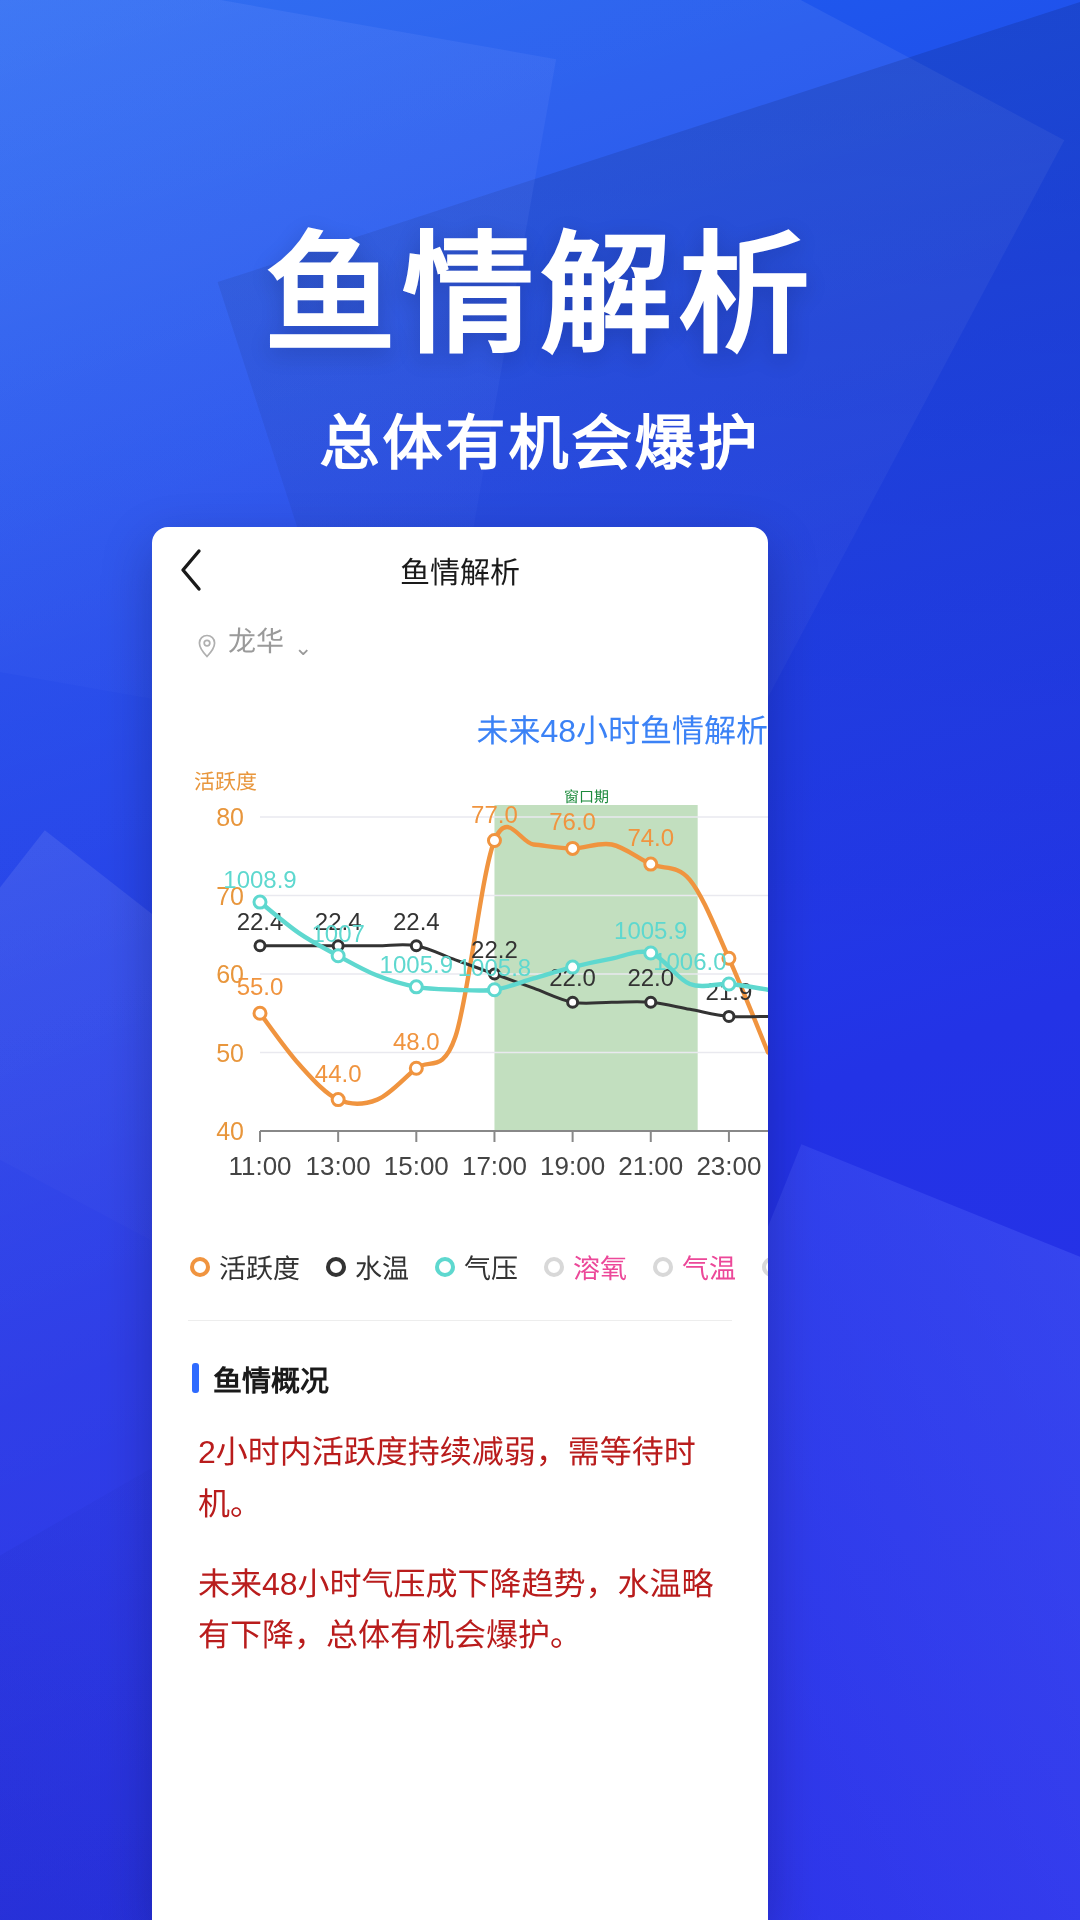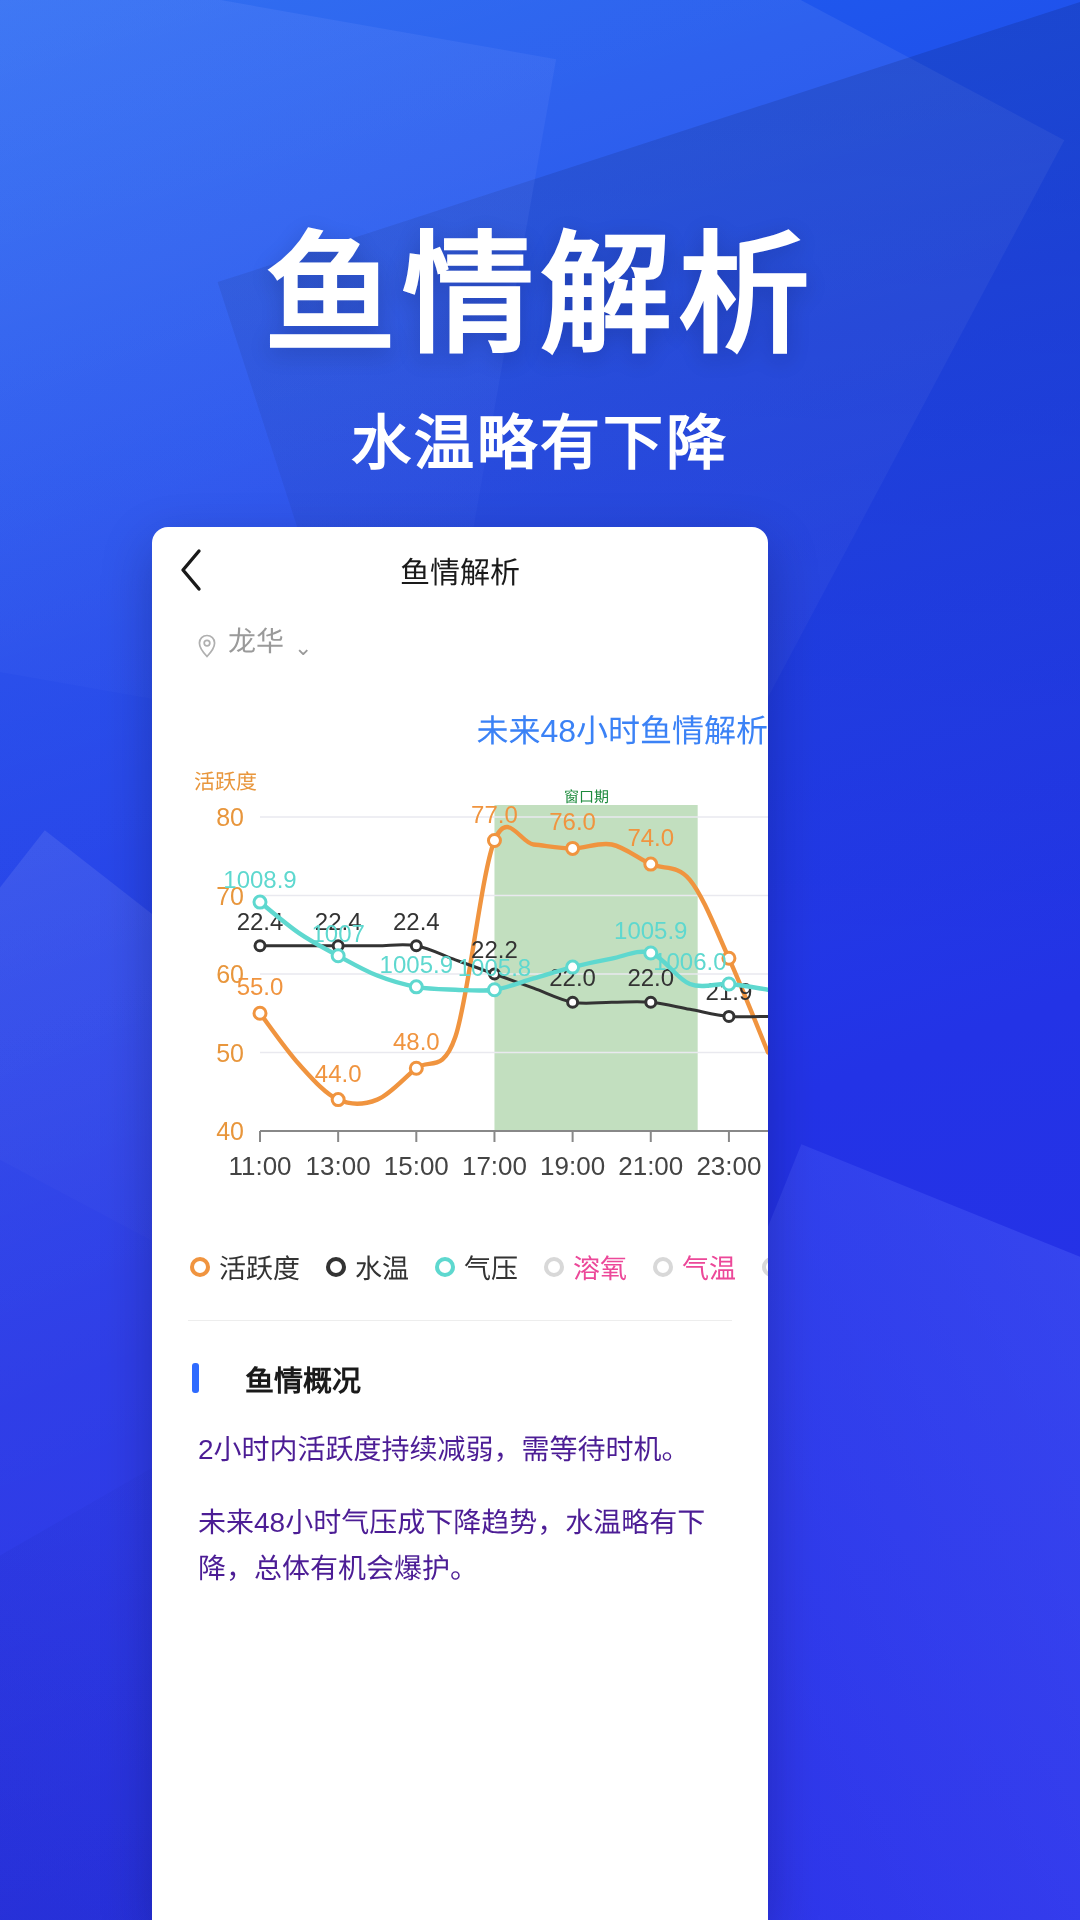--- a/index.html
+++ b/index.html
@@ -68,39 +68,39 @@
   .lg-dot{width:20px;height:20px;border-radius:50%;border:4px solid #ccc;background:#fff;
           box-sizing:border-box;}
   .lg-txt{font-size:27px;color:#333;}
   .lg.off .lg-txt{color:#ec4899;}
 
   .divider{height:1px;background:#ededed;margin:34px 36px 0 36px;}
 
   
   .sec-head{display:flex;align-items:center;gap:14px;padding:36px 0 0 40px;}
   .sec-bar{width:7px;height:30px;background:#2f6bff;border-radius:3px;}
-  .sec-title{font-size:29px;color:#1a1a1a;font-weight:bold;margin-left:32px;}
+  .sec-title{font-size:29px;color:#1a1a1a;font-weight:bold;}
   .sum{padding:0 34px 0 46px;}
-  .sum p{font-size:28px;color:#4c1d95;line-height:1.62;margin:28px 0 0 0;}
+  .sum p{font-size:32px;color:#b91c1c;line-height:1.62;margin:28px 0 0 0;}
 </style>
 </head>
 <body>
 
 <div class="bg">
   <div class="facet f1"></div>
   <div class="facet f2"></div>
   <div class="facet f3"></div>
   <div class="facet f4"></div>
   <div class="facet f5"></div>
   <div class="facet f6"></div>
 </div>
 
 <div class="hero">
   <div class="hero-title">鱼情解析</div>
-  <div class="hero-sub">水温略有下降</div>
+  <div class="hero-sub">总体有机会爆护</div>
 </div>
 
 <div class="card">
 
   <div class="navbar">
     <div class="nav-back">
       <span>
         <svg width="26" height="44" viewBox="0 0 26 44" fill="none">
           <path d="M21 3 L5 22 L21 41" stroke="#1a1a1a" stroke-width="3.4" stroke-linecap="round" stroke-linejoin="round"></path>
         </svg>

